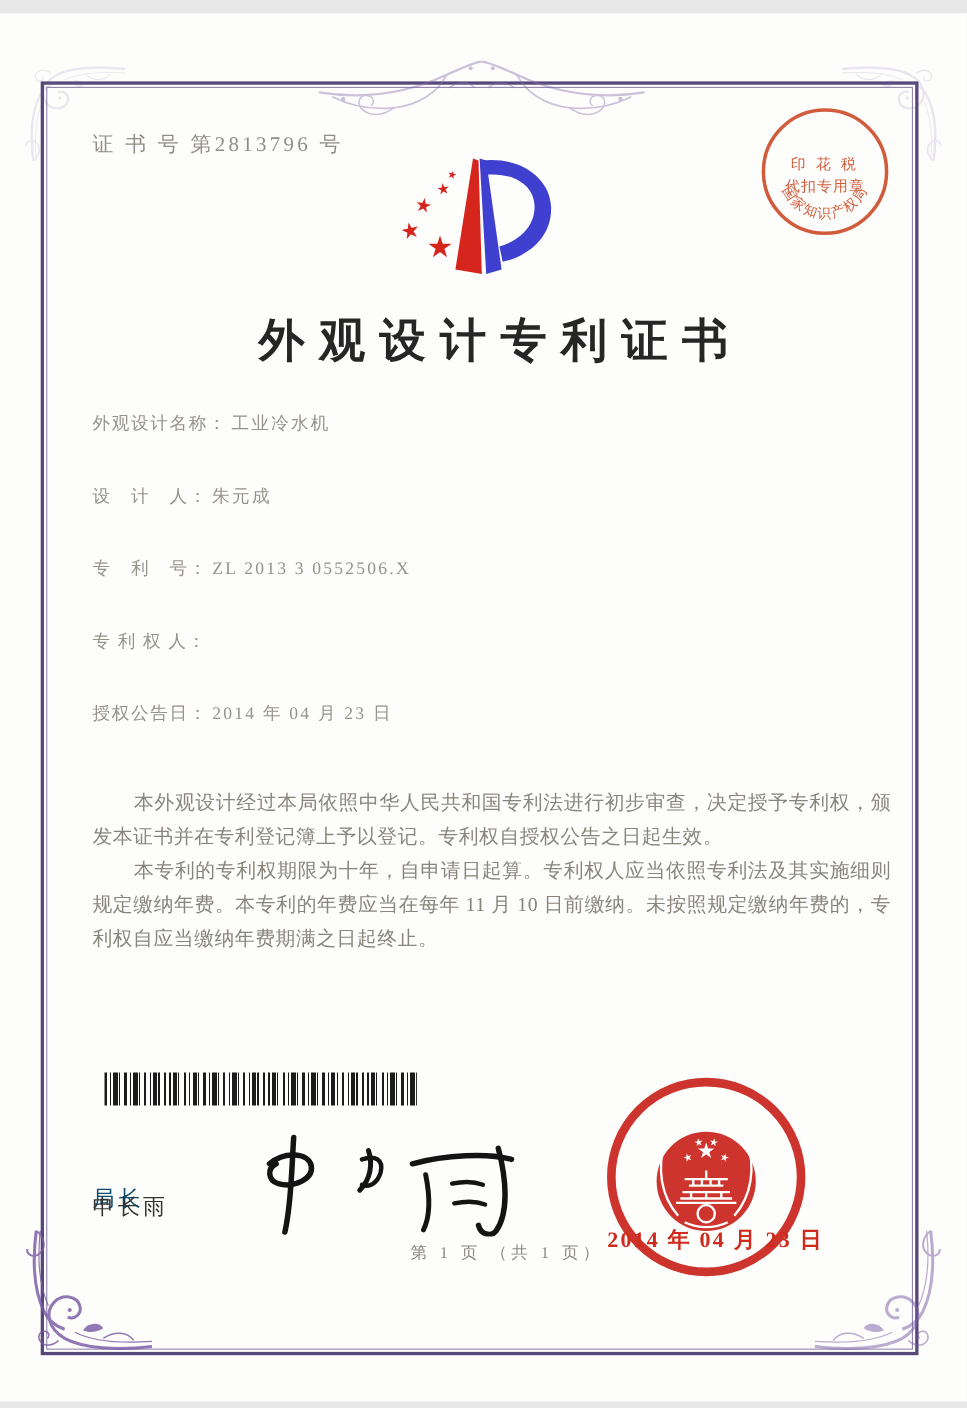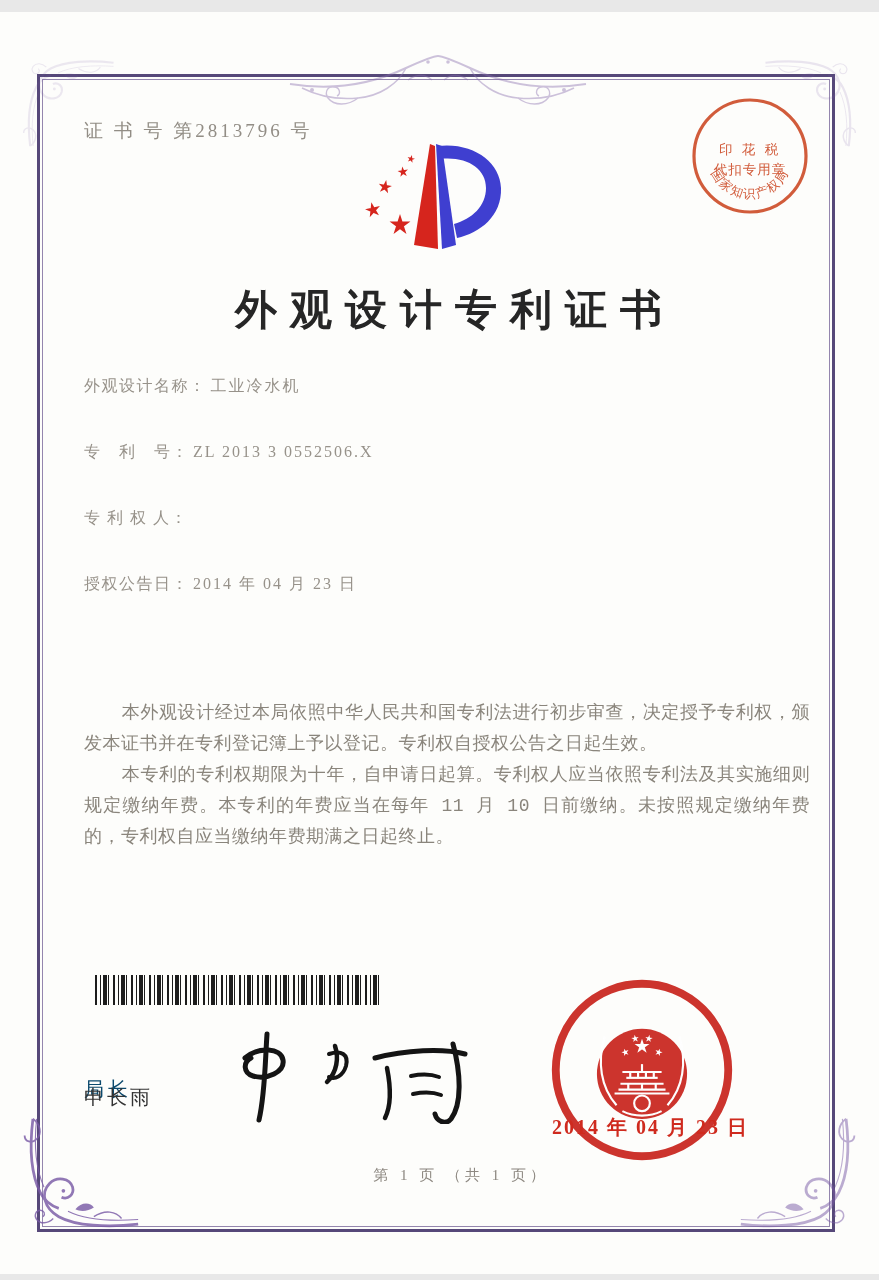--- a/index.html
+++ b/index.html
@@ -16,34 +16,34 @@
   .orn-tr{left:764px;top:40px;width:95px;height:96px;opacity:.15;transform:scale(-1,-1);}
   .crest-l{left:288px;top:38px;width:150px;height:60px;opacity:.42;}
   .crest-r{left:438px;top:38px;width:150px;height:60px;opacity:.42;transform:scaleX(-1);}
   .certno{position:absolute;left:84px;top:106px;font-size:19px;letter-spacing:3px;color:#928d85;}
   .logo{position:absolute;left:358px;top:120px;width:175px;height:128px;}
   .title{position:absolute;left:0;right:0;top:242px;text-align:center;font-size:42px;font-weight:700;
          letter-spacing:13px;text-indent:13px;color:#262626;padding-left:18px;}
   .fields{position:absolute;left:84px;top:362px;width:712px;}
   .field{display:flex;height:66px;align-items:flex-start;font-size:16px;color:#97928a;letter-spacing:1.5px;line-height:24px;}
   .field .fval{margin-left:4px;letter-spacing:2px;}
-  .paras{position:absolute;left:84px;top:686px;width:726px;font-size:18px;line-height:31px;
-         color:#8a857c;text-align:justify;letter-spacing:.5px;font-family:Liberation Mono, monospace;}
+  .paras{position:absolute;left:84px;top:702px;width:726px;font-size:18px;line-height:31px;
+         color:#8a857c;text-align:justify;letter-spacing:.5px;}
   .paras p{margin:0;text-indent:2.1em;}
   .barcode{position:absolute;left:95px;top:963px;width:284px;height:30px;
     background:repeating-linear-gradient(90deg,#1c1c1c 0 2px,transparent 2px 5px,#1c1c1c 5px 6px,
       transparent 6px 8px,#1c1c1c 8px 12px,transparent 12px 13px,#1c1c1c 13px 14px,transparent 14px 18px);}
   .sig-title{position:absolute;left:84px;top:1064px;font-size:20px;letter-spacing:4px;color:#0c4a6e;}
   .sig-name{position:absolute;left:84px;top:1072px;font-size:20px;letter-spacing:3px;color:#333;}
   .sig-hand{position:absolute;left:215px;top:1012px;width:270px;height:100px;}
   .seal{position:absolute;left:544px;top:960px;width:196px;height:196px;opacity:.92;}
   .sealdate{position:absolute;left:552px;top:1102px;font-size:20px;font-weight:600;
             color:#cf2a1e;letter-spacing:2px;}
   .taxstamp{position:absolute;left:688px;top:82px;width:124px;height:124px;opacity:.9;}
-  .footer{position:absolute;left:0;right:0;top:1154px;text-align:center;font-size:15px;
+  .footer{position:absolute;left:0;right:0;top:1118px;text-align:center;font-size:15px;
           letter-spacing:4px;color:#8d8881;padding-left:43px;}
 </style>
 </head>
 <body>
 
 <div class="page">
 
   <svg width="0" height="0" style="position:absolute">
     <defs>
       <path id="star" d="M0,-1 L0.588,0.809 L-0.951,-0.309 L0.951,-0.309 L-0.588,0.809 Z"></path>
@@ -117,20 +117,24 @@
     <use href="#star" transform="translate(45,40) scale(5.5) rotate(-8)" fill="#d6251d"></use>
     <use href="#star" transform="translate(53,27) scale(4) rotate(14)" fill="#d6251d"></use>
   </svg>
 
   <h1 class="title">外观设计专利证书</h1>
 
   <div class="fields">
     <div class="field">
       <span class="flabel">外观设计名称：</span>
       <span class="fval">工业冷水机</span>
+    </div>
+    <div class="field">
+      <span class="flabel">设　计　人：</span>
+      <span class="fval">朱元成</span>
     </div>
     <div class="field">
       <span class="flabel">专　利　号：</span>
       <span class="fval">ZL 2013 3 0552506.X</span>
     </div>
     <div class="field">
       <span class="flabel">专 利 权 人：</span>
     </div>
     <div class="field">
       <span class="flabel">授权公告日：</span>

